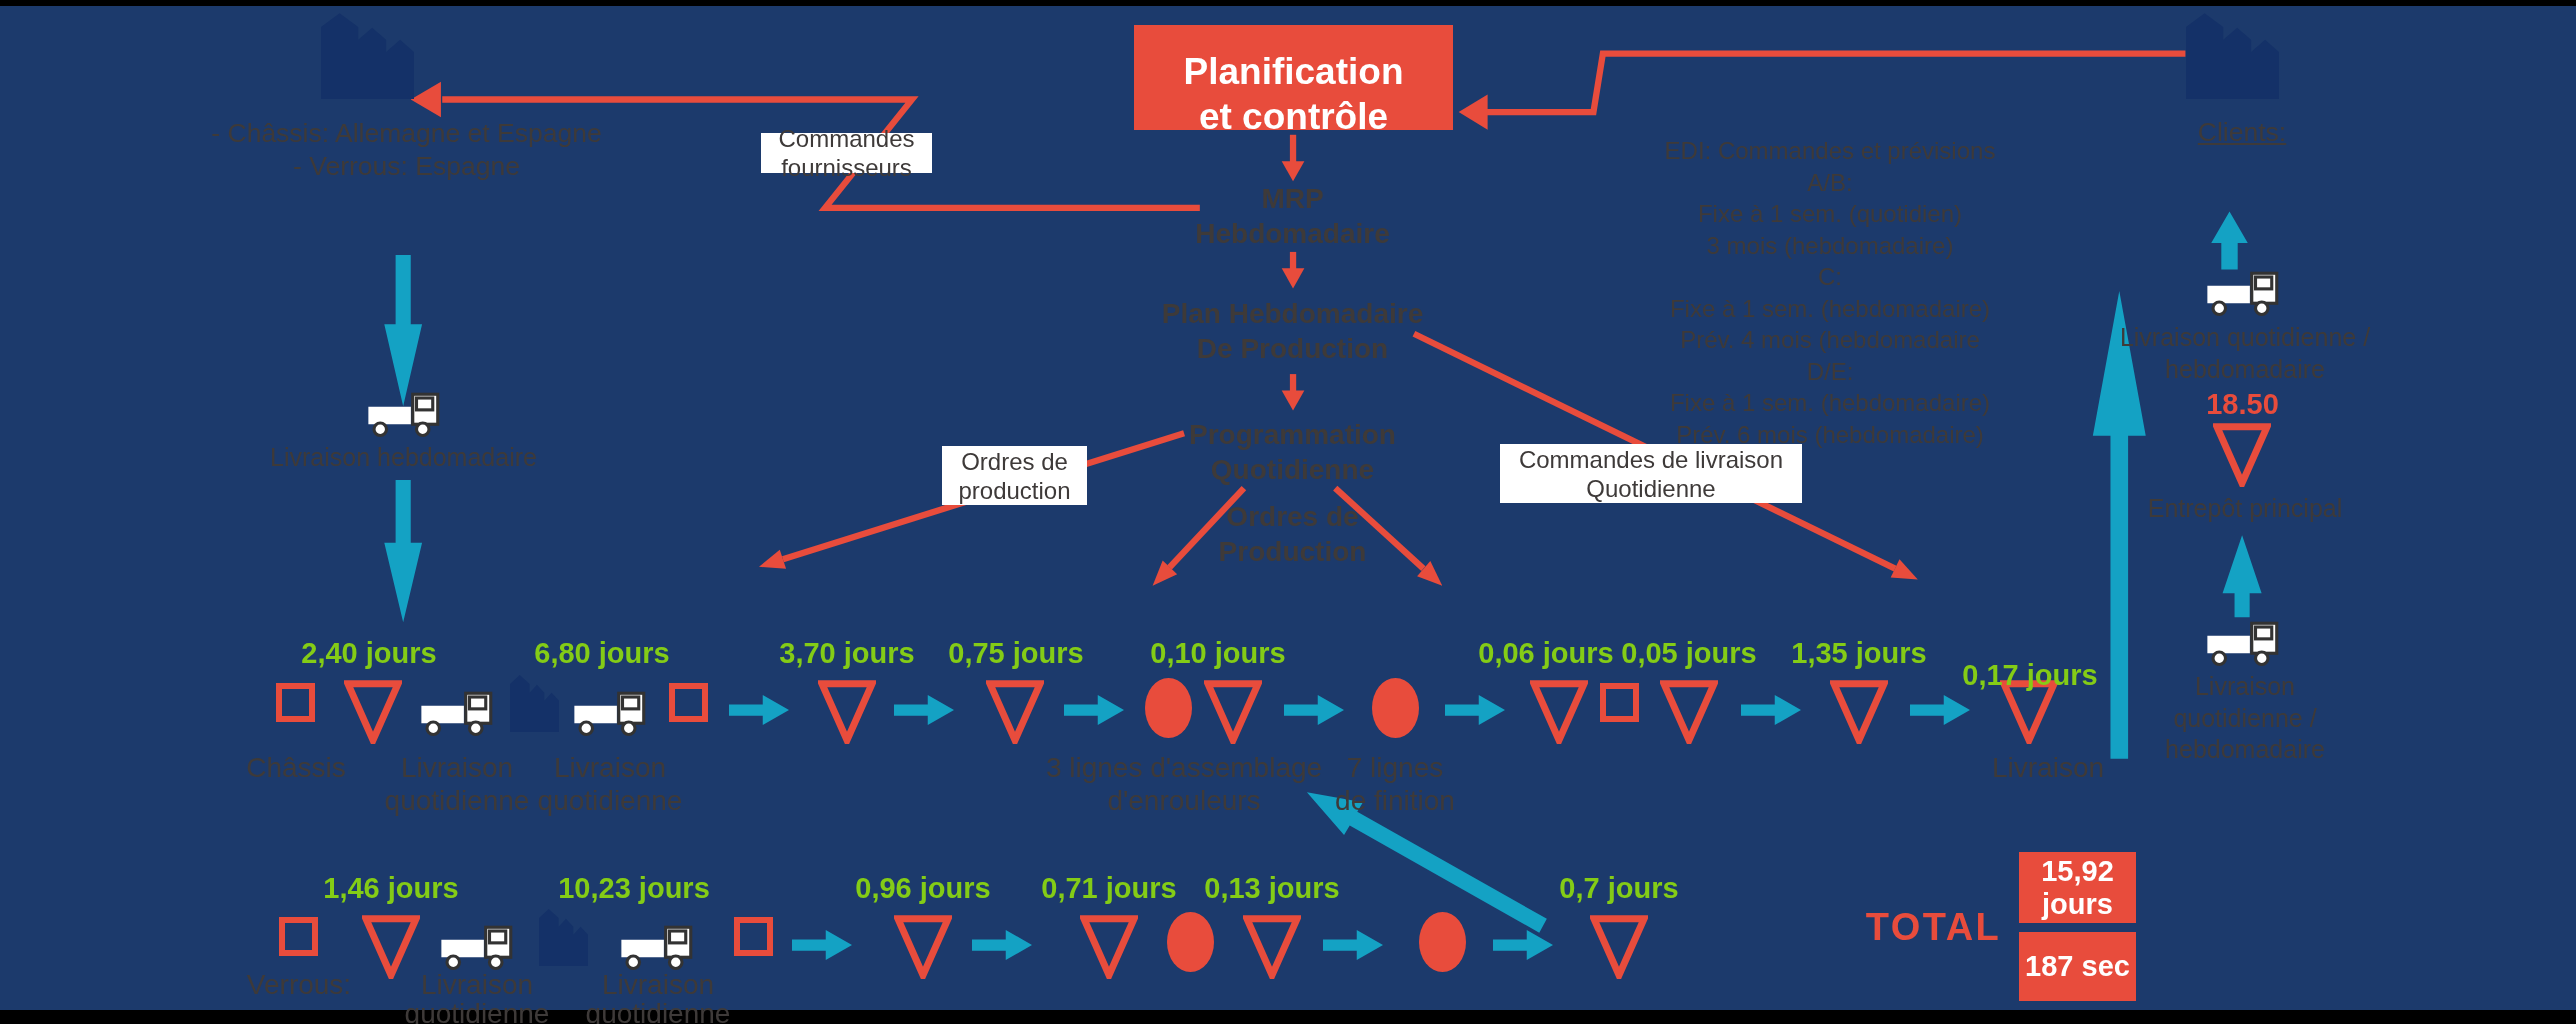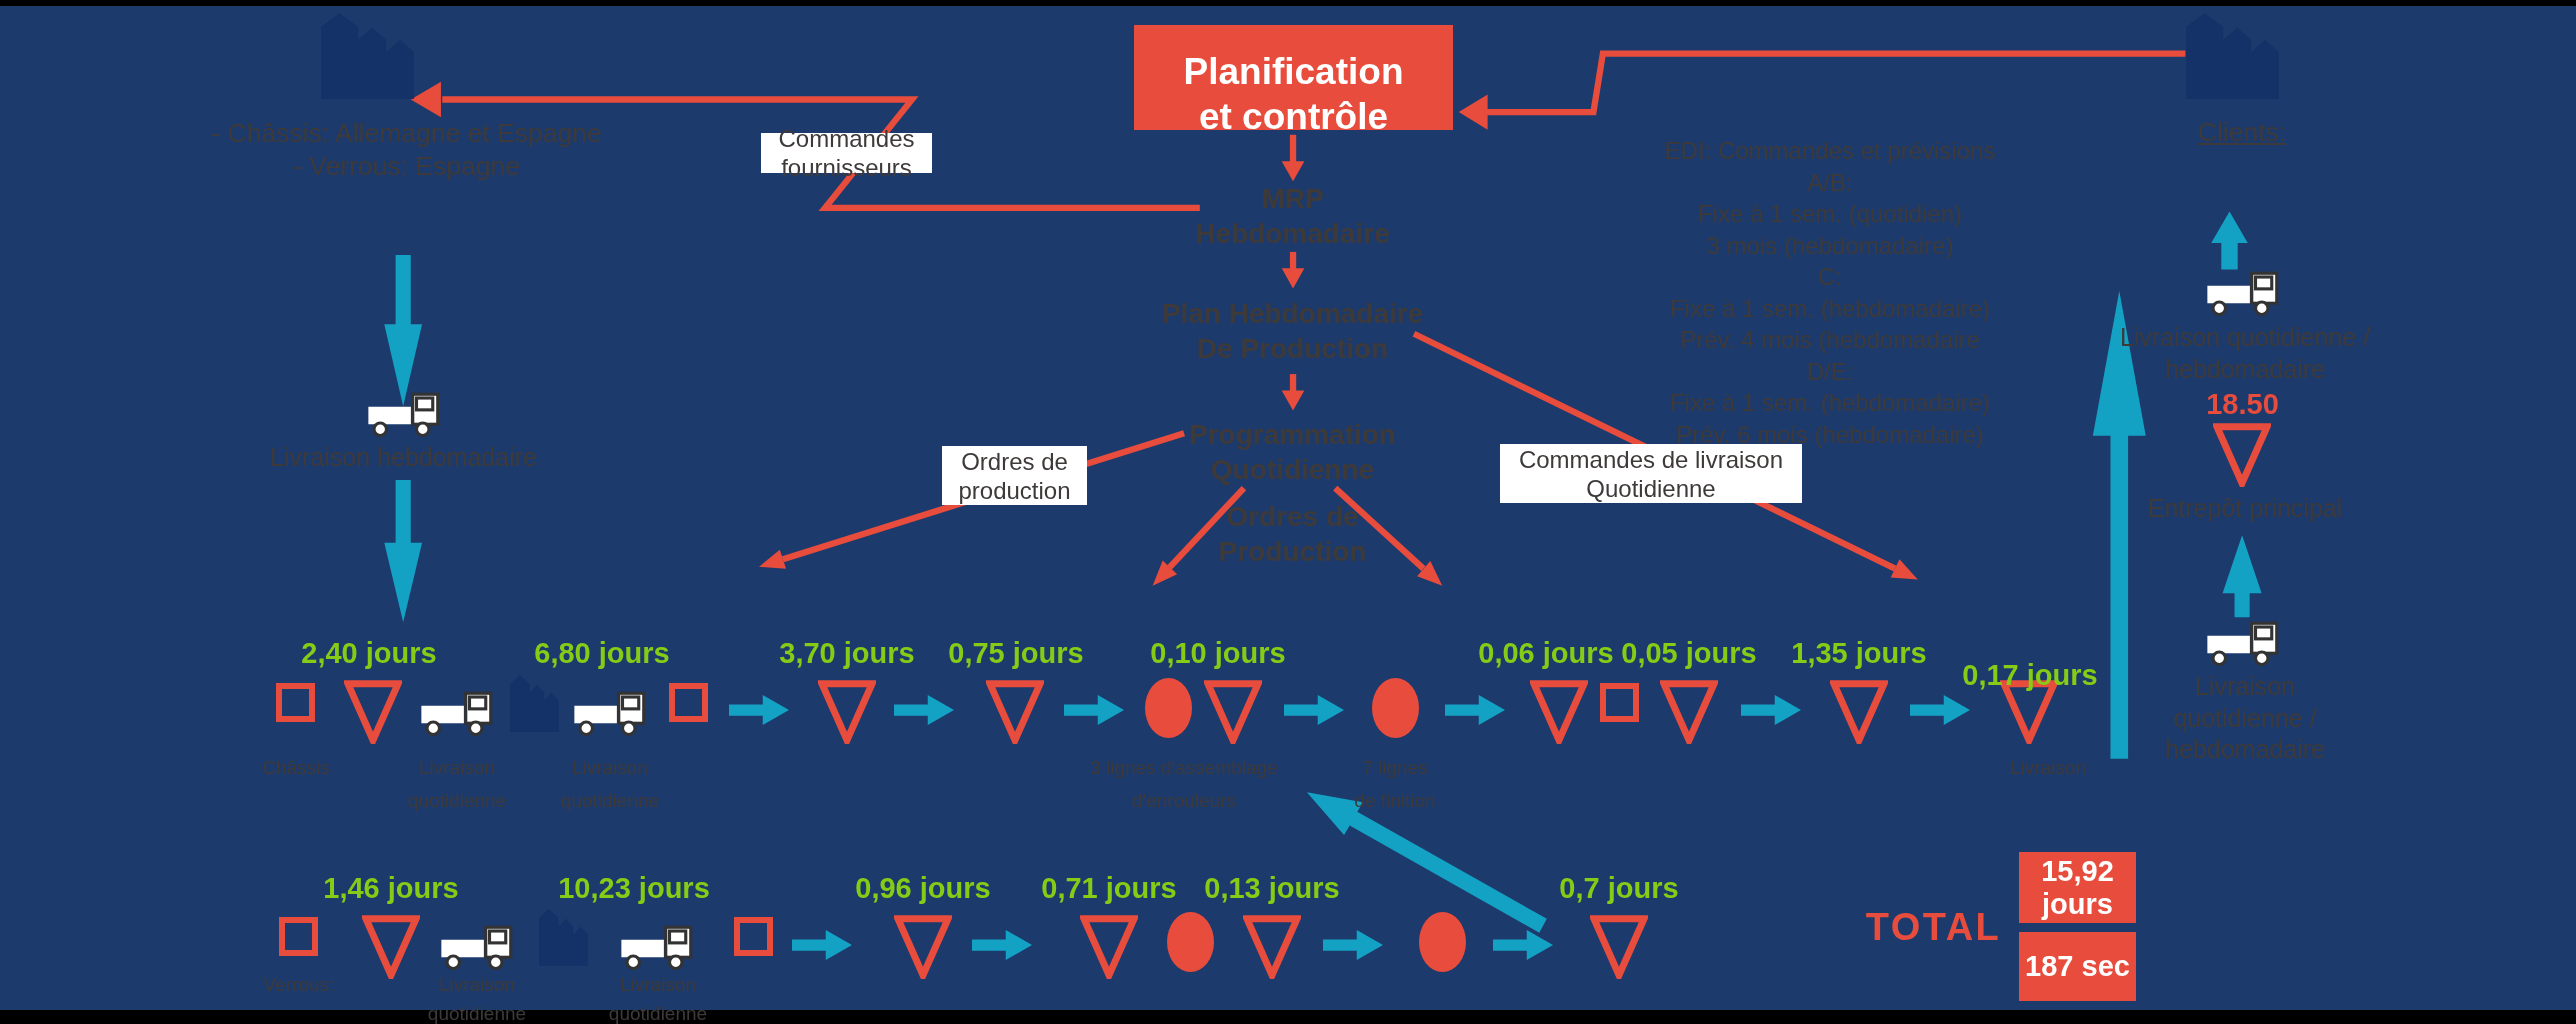--- a/index.html
+++ b/index.html
@@ -5,21 +5,21 @@
   html,body{margin:0;padding:0;background:#000;}
   #stage{position:relative;width:2576px;height:1024px;background:#1c3a6c;overflow:hidden;
          font-family:"Liberation Sans",sans-serif;}
   .bar{position:absolute;left:0;width:100%;background:#000;}
   #connectors{position:absolute;top:0;left:0;}
   .txt{position:absolute;text-align:center;color:#3e3a39;}
   .factory{position:absolute;background:#143168;
      clip-path:polygon(0% 16%,20% 0%,40% 16%,40% 31%,55% 17%,70% 31%,70% 45%,85% 31%,100% 45%,100% 100%,0% 100%);}
   .jours{position:absolute;color:#84cc16;font-weight:bold;font-size:29px;line-height:33px;
          text-align:center;width:202px;}
-  .sublab{position:absolute;text-align:center;color:#3e3a39;font-size:19px;width:290px;}
+  .sublab{position:absolute;text-align:center;color:#3e3a39;font-size:28px;width:290px;}
   .whitebox{position:absolute;background:#ffffff;color:#3e3a39;font-size:24px;line-height:29px;
          display:flex;flex-direction:column;justify-content:center;text-align:center;}
   .redbox{position:absolute;background:#e84c3c;color:#fff;font-weight:bold;text-align:center;}
   .planstep{position:absolute;width:403px;text-align:center;color:#3e3a39;font-weight:bold;
          font-size:28px;line-height:35px;}
   .sym-square{position:absolute;border:6.3px solid #e84c3c;width:26.5px;height:26.5px;}
   .sym-circle{position:absolute;background:#e84c3c;border-radius:50%;width:47px;height:60px;}
   .icon{position:absolute;}
   .underline{text-decoration:underline;}
 </style>

